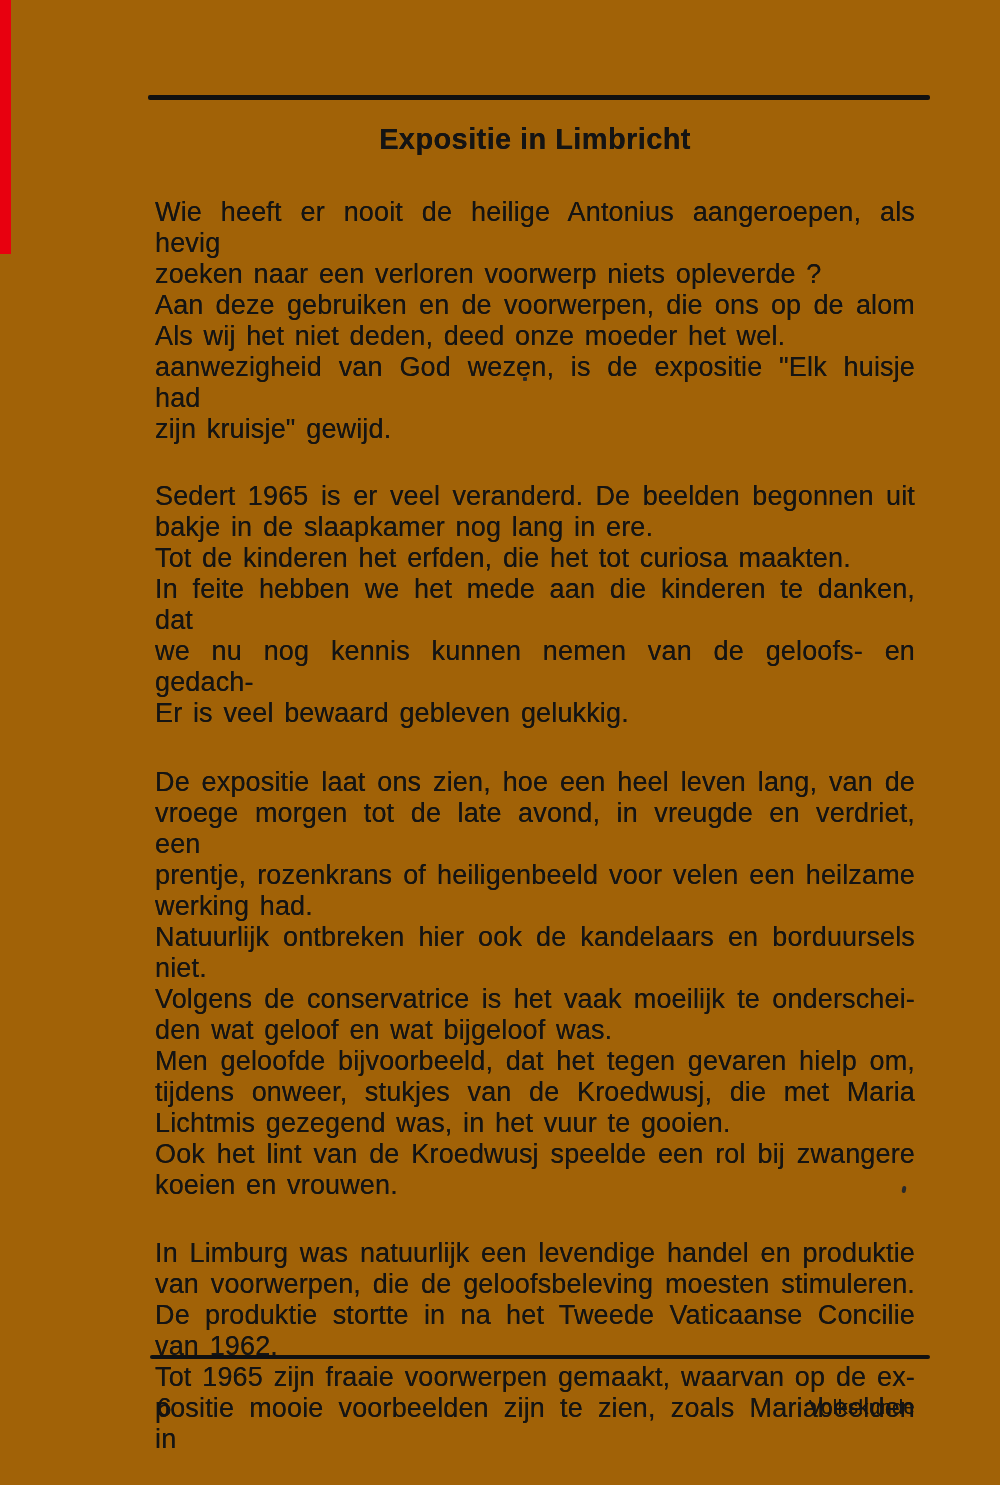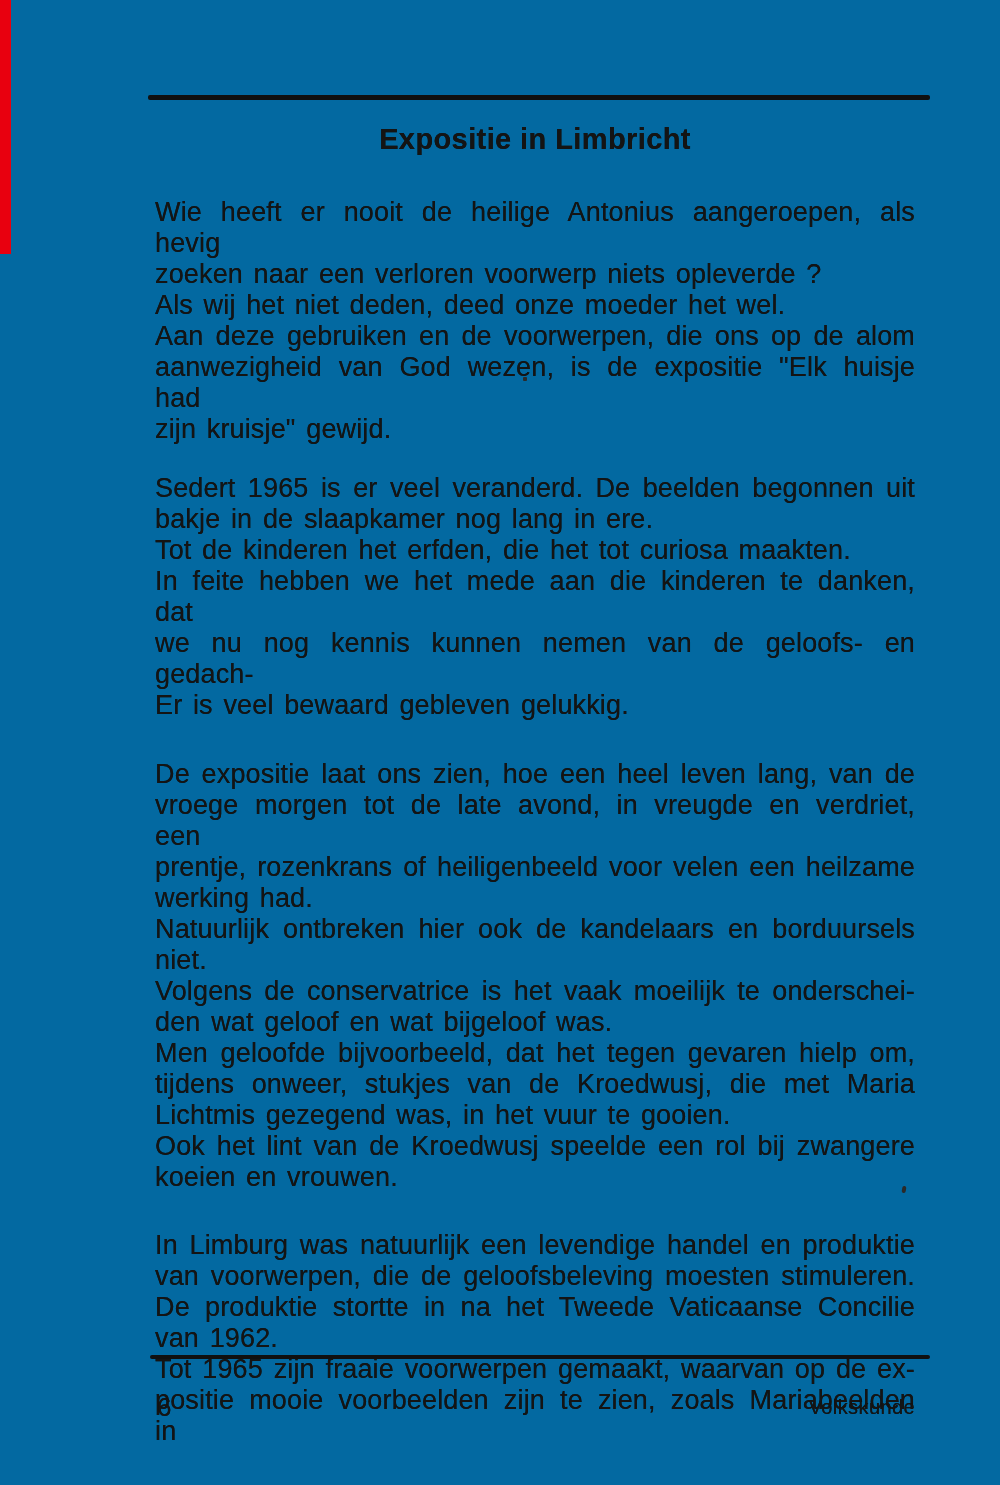--- a/index.html
+++ b/index.html
@@ -61,21 +61,21 @@
     left: 155px;
     top: 197px;
     width: 760px;
     font-size: 27px;
     line-height: 31px;
     letter-spacing: 0.15px;
     word-spacing: 3px;
     text-shadow: 0 0 0.55px rgba(10,10,10,0.8);
   }
   .para { margin: 0; }
-  .para:nth-of-type(2) { margin-top: 28px; }
+  .para:nth-of-type(2) { margin-top: 36px; }
   .para:nth-of-type(3) { margin-top: 38px; }
   .para:nth-of-type(4) { margin-top: 37px; }
   .line { text-align: left; }
   .line.j {
     text-align: justify;
     text-align-last: justify;
   }
   .footer-pagenum {
     position: absolute;
     left: 157px;
@@ -109,34 +109,34 @@
     top: 1186px;
     width: 4px;
     height: 7px;
     border-radius: 2px;
     transform: rotate(10deg);
   }
 </style>
 </head>
 <body>
 
-<div class="page" style="background: #0369a1; color: rgb(20, 20, 20);">
+<div class="page" style="background: #a16207; color: rgb(20, 20, 20);">
 
   <div class="red-strip" style="background: rgb(232, 0, 15);"></div>
 
   <div class="rule rule-top"></div>
 
   <h1 class="page-title">Expositie in Limbricht</h1>
 
   <div class="body-text" id="body-text">
       <div class="para">
         <div class="line j">Wie heeft er nooit de heilige Antonius aangeroepen, als hevig</div>
         <div class="line">zoeken naar een verloren voorwerp niets opleverde ?</div>
+        <div class="line j">Aan deze gebruiken en de voorwerpen, die ons op de alom</div>
         <div class="line">Als wij het niet deden, deed onze moeder het wel.</div>
-        <div class="line j">Aan deze gebruiken en de voorwerpen, die ons op de alom</div>
         <div class="line j">aanwezigheid van God wezen, is de expositie "Elk huisje had</div>
         <div class="line">zijn kruisje" gewijd.</div>
       </div>
       <div class="para">
         <div class="line j">Sedert 1965 is er veel veranderd. De beelden begonnen uit</div>
         <div class="line">bakje in de slaapkamer nog lang in ere.</div>
         <div class="line">Tot de kinderen het erfden, die het tot curiosa maakten.</div>
         <div class="line j">In feite hebben we het mede aan die kinderen te danken, dat</div>
         <div class="line j">we nu nog kennis kunnen nemen van de geloofs- en gedach-</div>
         <div class="line">Er is veel bewaard gebleven gelukkig.</div>

